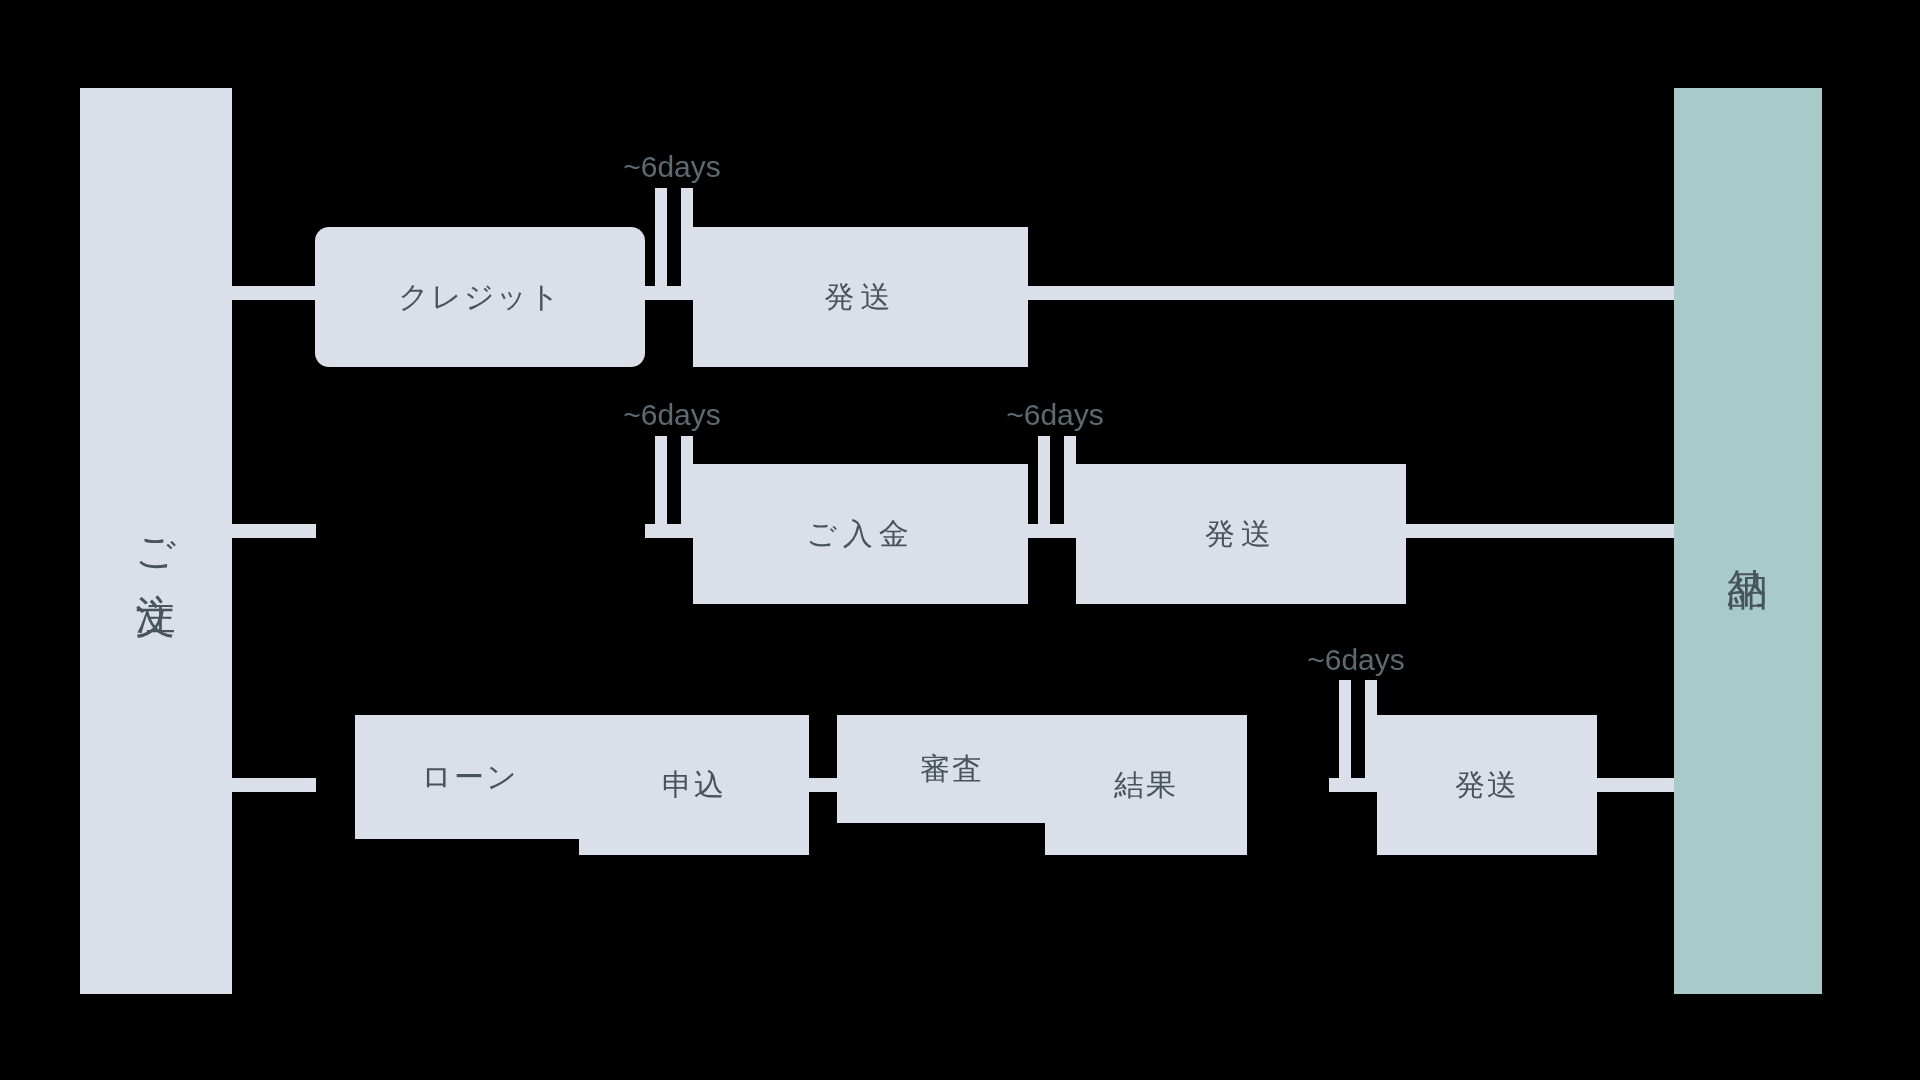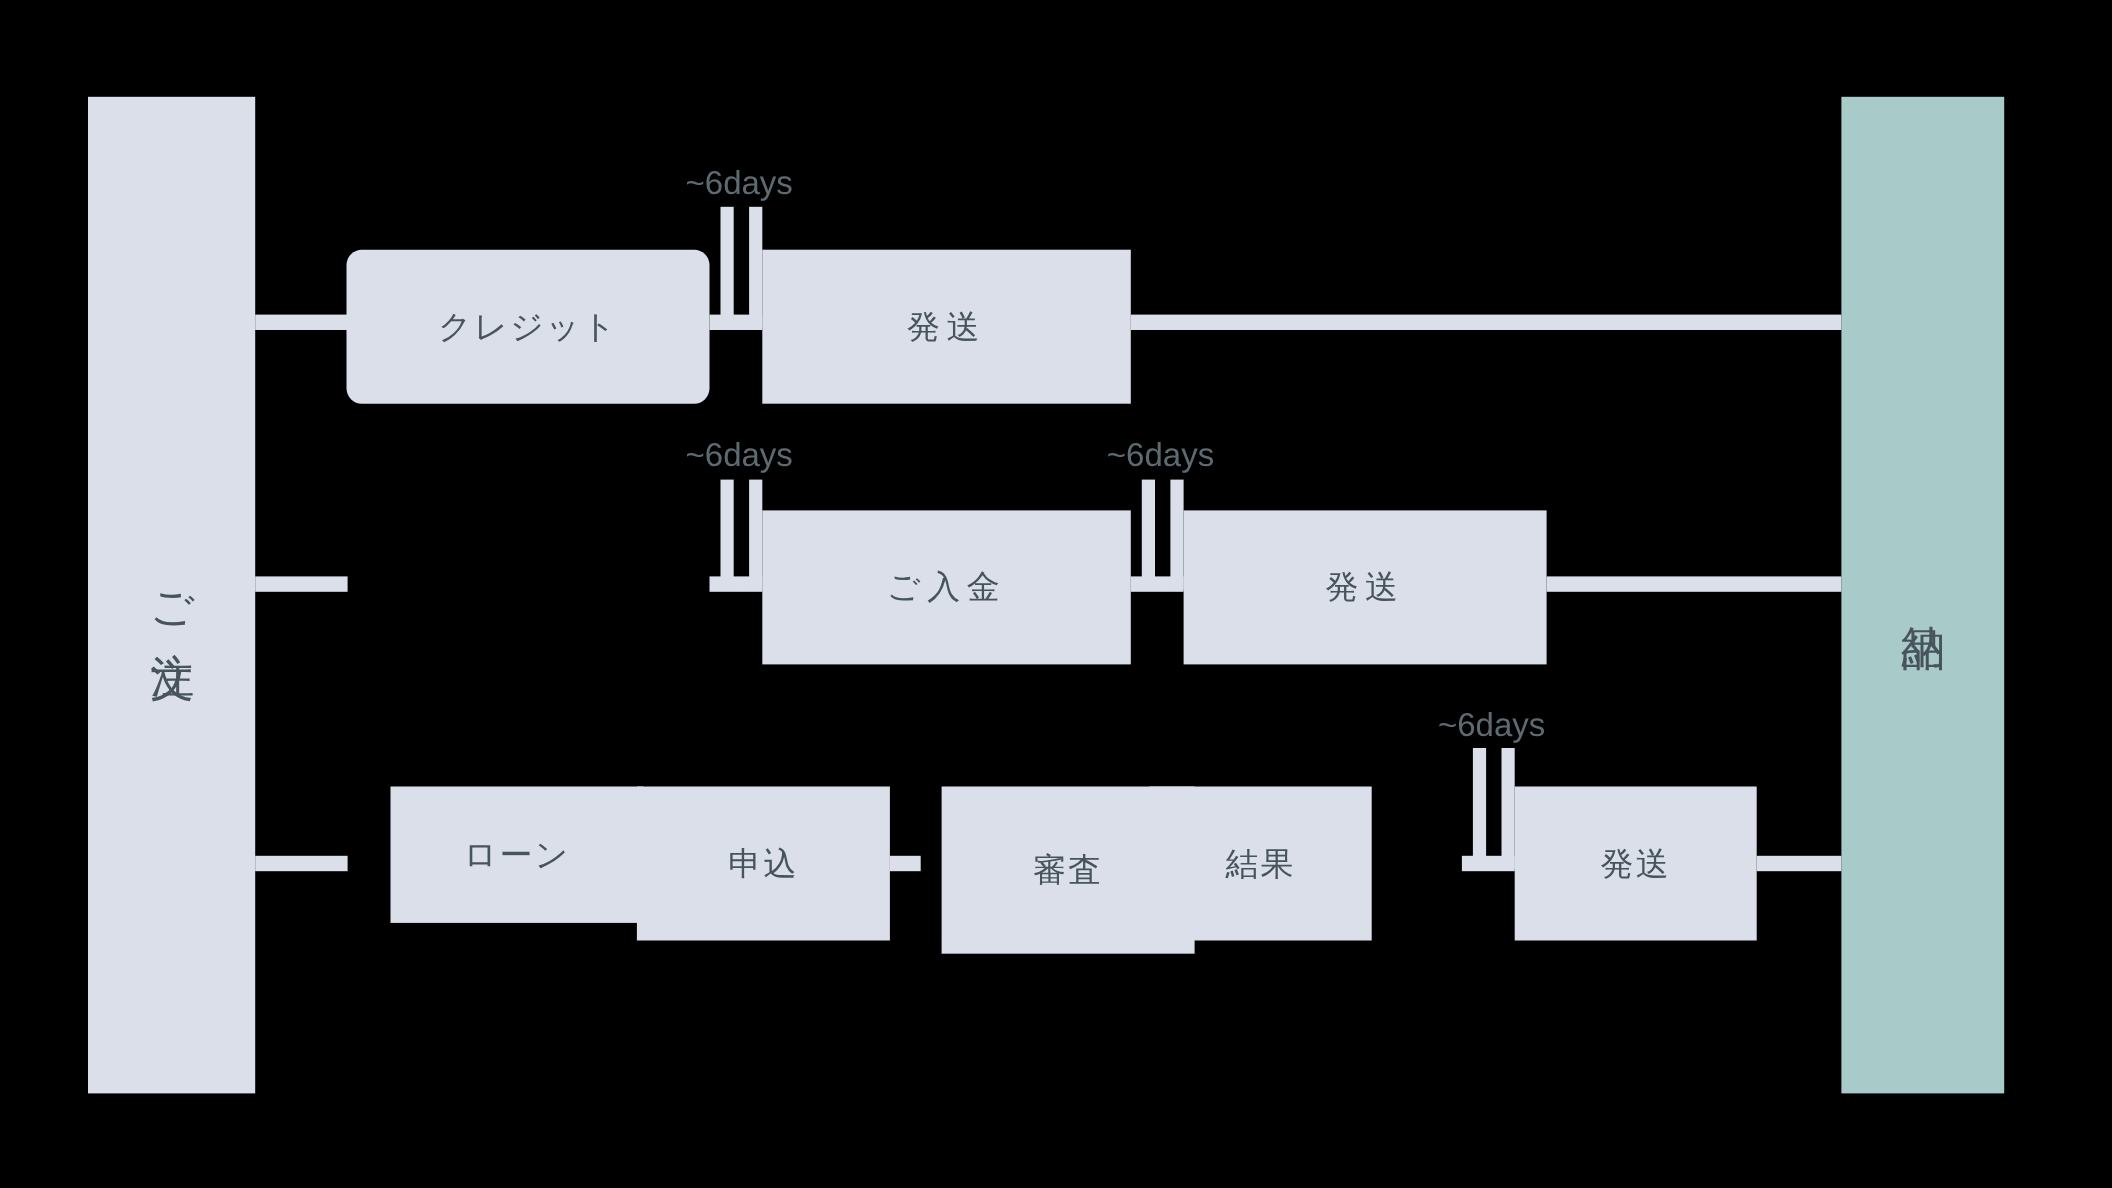--- a/index.html
+++ b/index.html
@@ -153,21 +153,21 @@
   </div>
 
   <div class="rail" style="left:545px; top:778px; width:34px;"></div>
 
   <div class="node" style="left:579px; top:715px; width:230px; height:140px;align-items:center;">
     <span class="node-label">申込</span>
   </div>
 
   <div class="rail" style="left:809px; top:778px; width:28px;"></div>
 
-  <div class="node" style="left:856px; top:715px; width:230px; height:152px;">
+  <div class="node" style="left:837px; top:715px; width:230px; height:108px;">
     <span class="node-label">審査</span>
   </div>
 
   <div class="rail" style="left:1067px; top:778px; width:32px;"></div>
 
   <div class="node" style="left:1045px; top:715px; width:202px; height:140px;">
     <span class="node-label">結果</span>
   </div>
 
   <div class="rail" style="left:1329px; top:778px; width:48px;"></div>

